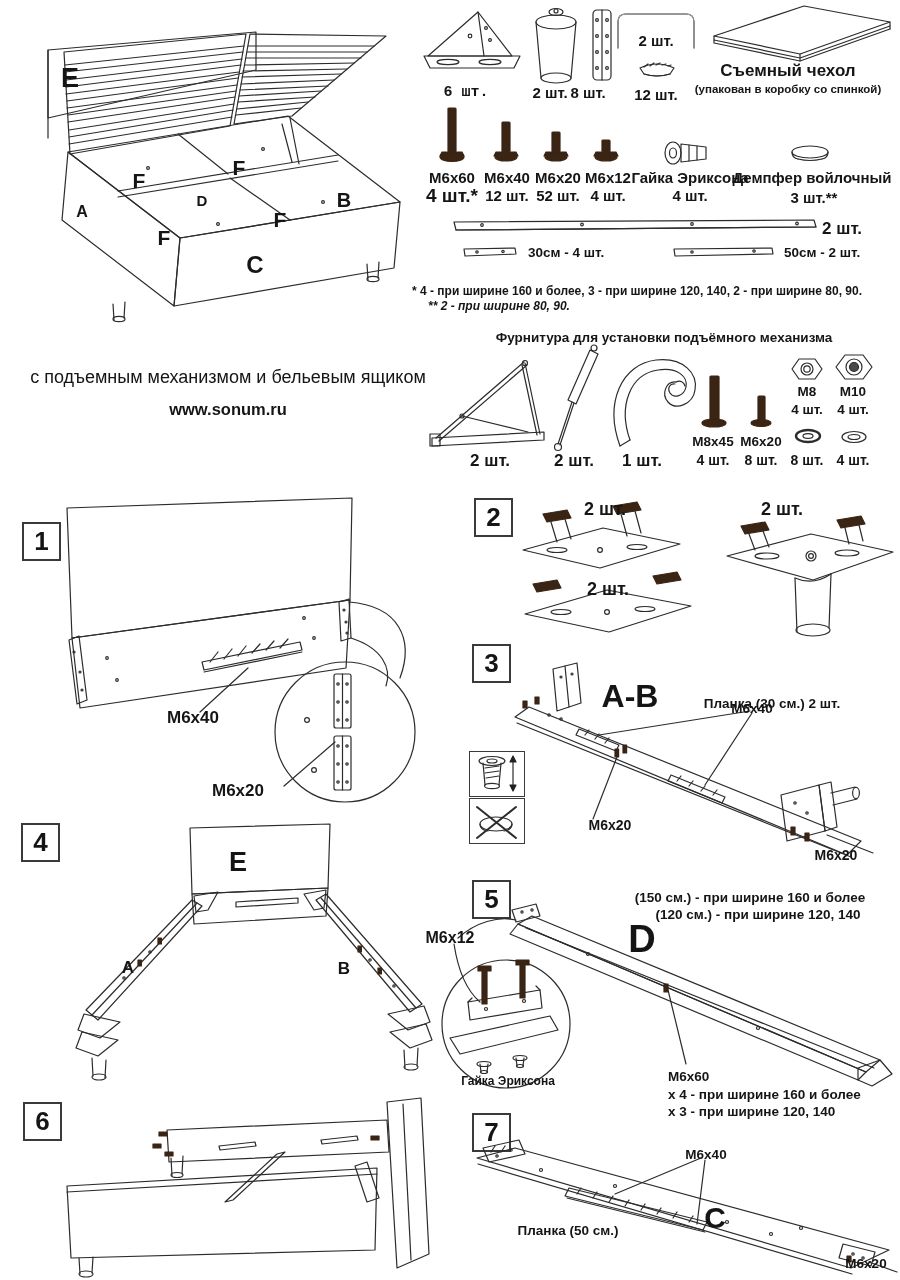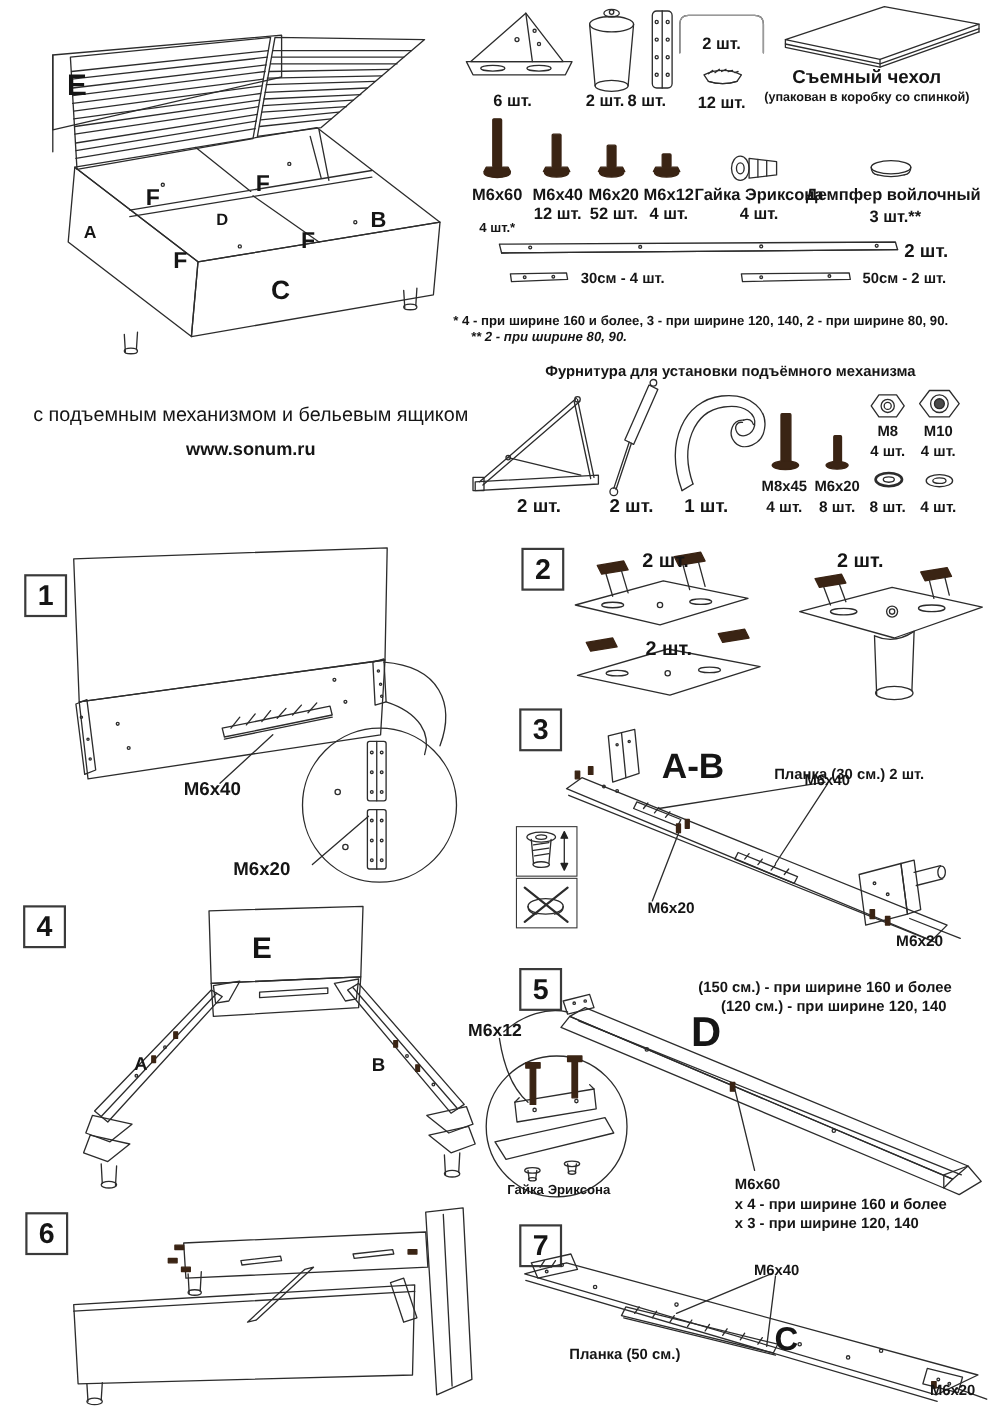--- a/index.html
+++ b/index.html
@@ -135,21 +135,21 @@
       </g>
     <path d="M10,16 Q23,20 36,16"></path>
   </svg>
   <svg style="left:708px;top:2px;" width="188" height="60" viewBox="0 0 188 60">
     <polygon class="wfill" points="6,34 96,4 182,20 92,52"></polygon>
     <line x1="182" y1="20" x2="182" y2="27"></line>
     <polyline points="6,34 6,41 92,59 182,27"></polyline>
     <polyline class="hl" points="6,38 92,56 182,24"></polyline>
     <line x1="92" y1="52" x2="92" y2="59"></line>
   </svg>
-  <span class="t cc" style="left:466px;top:92px;font-size:15px;">6 шт.</span>
+  <span class="t cc" style="left:466px;top:92px;font-size:15px;font-family:Liberation Mono, monospace;">6 шт.</span>
   <span class="t cc" style="left:550px;top:92px;font-size:15px;">2 шт.</span>
   <span class="t cc" style="left:588px;top:92px;font-size:15px;">8 шт.</span>
   <span class="t cc" style="left:656px;top:40px;font-size:15px;">2 шт.</span>
   <span class="t cc" style="left:656px;top:94px;font-size:15px;">12 шт.</span>
   <span class="t cc" style="left:788px;top:70px;font-size:17px;">Съемный чехол</span>
   <span class="t cc" style="left:788px;top:90px;font-size:11.5px;">(упакован в коробку со спинкой)</span>
 
   <svg style="left:432px;top:106px;" width="40" height="58" viewBox="0 0 40 58">
     <rect class="dark" x="16" y="2" width="8" height="44" rx="1"></rect>
     <polygon class="dark" points="10,46 30,46 32,50 8,50"></polygon>
@@ -176,21 +176,21 @@
     <path class="wfill" d="M19,4 L44,7 L44,19 L19,22 Z"></path>
     <line x1="27" y1="5" x2="27" y2="21"></line>
       <line x1="35" y1="6" x2="35" y2="20"></line>
   </svg>
   <svg style="left:788px;top:142px;" width="46" height="22" viewBox="0 0 46 22">
     <ellipse class="wfill" cx="22" cy="10" rx="18" ry="6"></ellipse>
     <path d="M4,10 Q4,16 10,17 M40,10 Q40,16 34,17"></path>
     <path d="M10,17 Q22,20 34,17"></path>
   </svg>
   <span class="t cc" style="left:452px;top:177px;font-size:15px;">M6x60</span>
-  <span class="t cc" style="left:452px;top:195px;font-size:12px;margin-top:12px;">4 шт.*</span>
+  <span class="t cc" style="left:452px;top:195px;font-size:19px;">4 шт.*</span>
   <span class="t cc" style="left:507px;top:177px;font-size:15px;">M6x40</span>
   <span class="t cc" style="left:507px;top:195px;font-size:15px;">12 шт.</span>
   <span class="t cc" style="left:558px;top:177px;font-size:15px;">M6x20</span>
   <span class="t cc" style="left:558px;top:195px;font-size:15px;">52 шт.</span>
   <span class="t cc" style="left:608px;top:177px;font-size:15px;">M6x12</span>
   <span class="t cc" style="left:608px;top:195px;font-size:15px;">4 шт.</span>
   <span class="t cc" style="left:690px;top:177px;font-size:15px;">Гайка Эриксона</span>
   <span class="t cc" style="left:690px;top:195px;font-size:15px;">4 шт.</span>
   <span class="t cc" style="left:812px;top:177px;font-size:15px;">Демпфер войлочный</span>
   <span class="t cc" style="left:814px;top:197px;font-size:15px;">3 шт.**</span>

